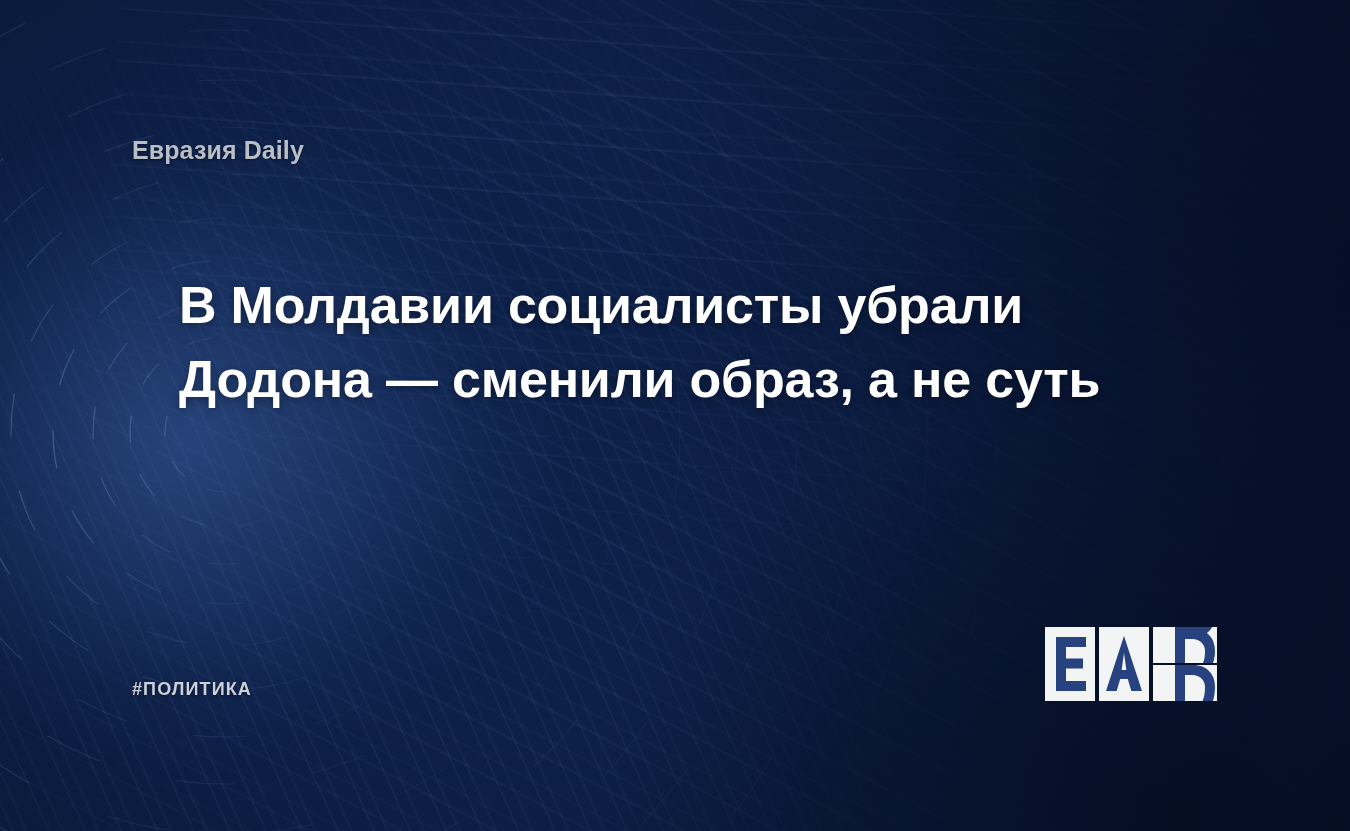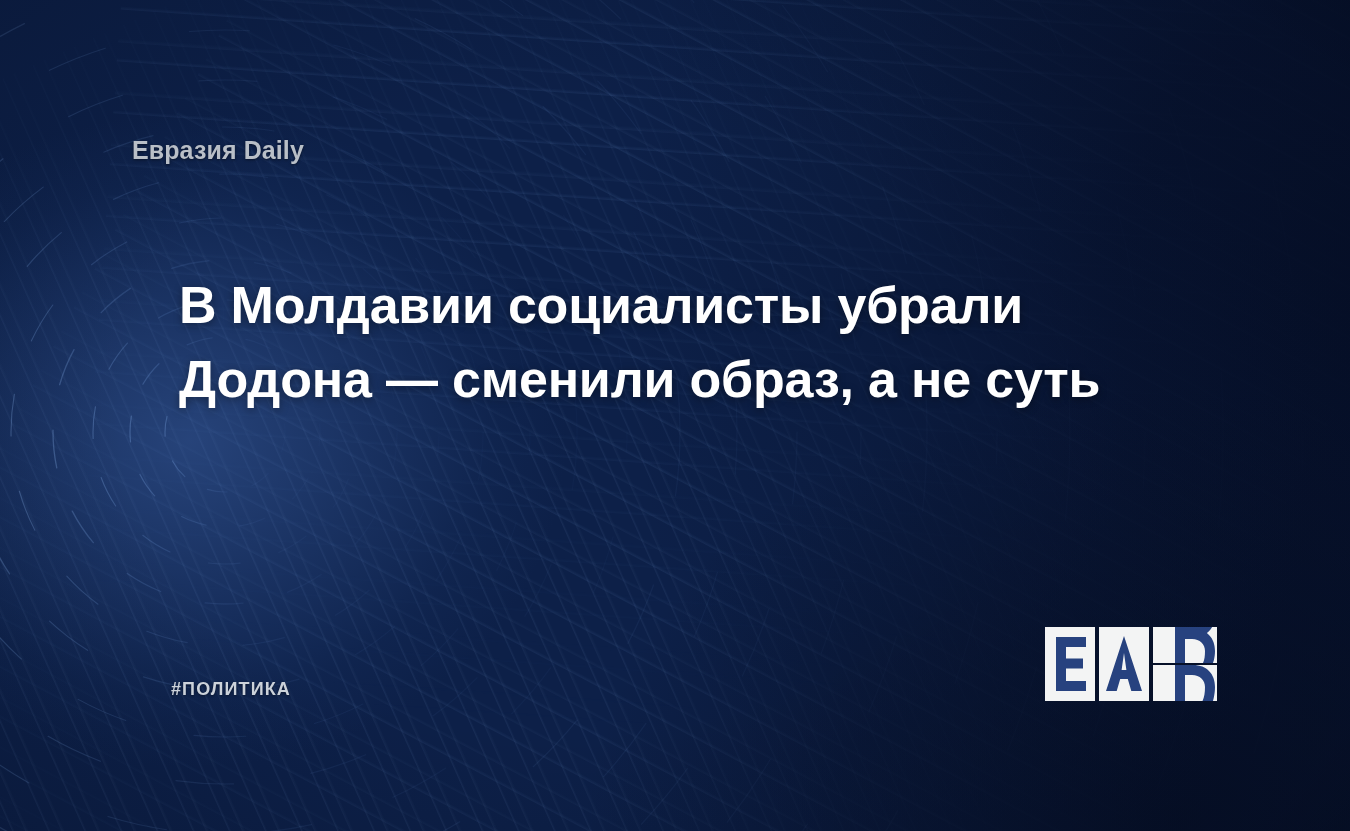--- a/index.html
+++ b/index.html
@@ -153,21 +153,20 @@
   .tag {
     position: absolute;
     left: 132px;
     top: 679px;
     font-size: 18px;
     font-weight: bold;
     letter-spacing: 1.1px;
     color: #ccd2da;
     text-shadow: 0 1px 3px rgba(0,0,0,0.45);
     white-space: nowrap;
-    margin-left: 39px;
   }
 
   
   .logo {
     position: absolute;
     left: 1045px;
     top: 627px;
     width: 176px;
     height: 74px;
     display: flex;

